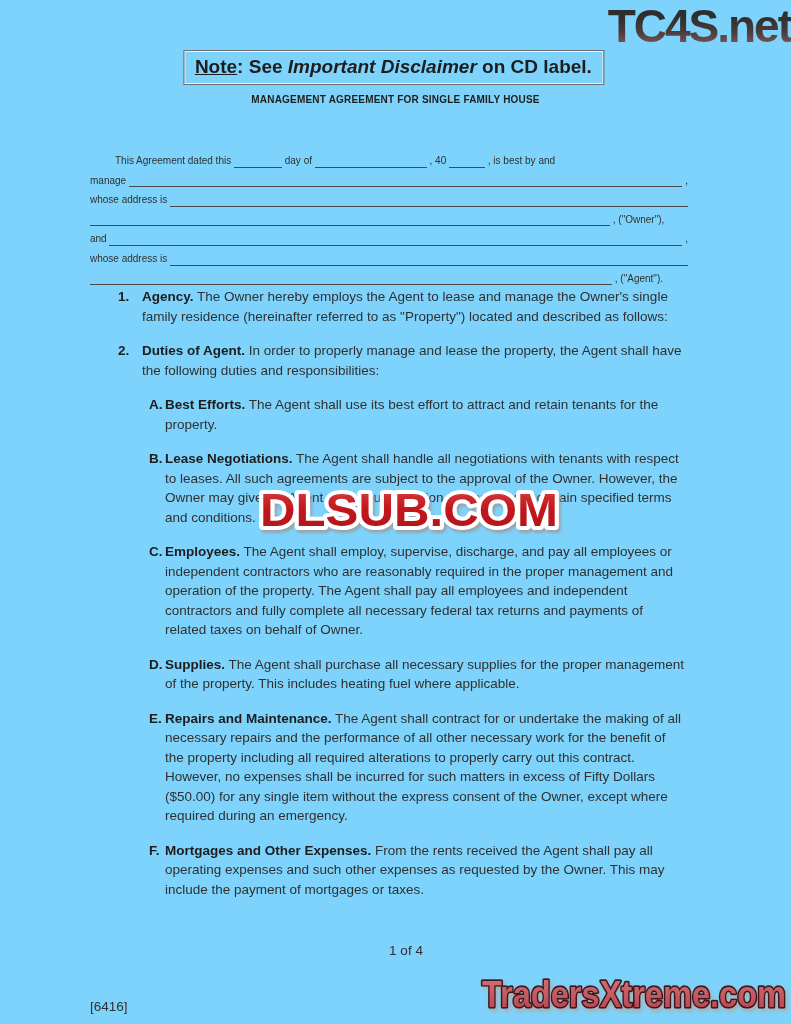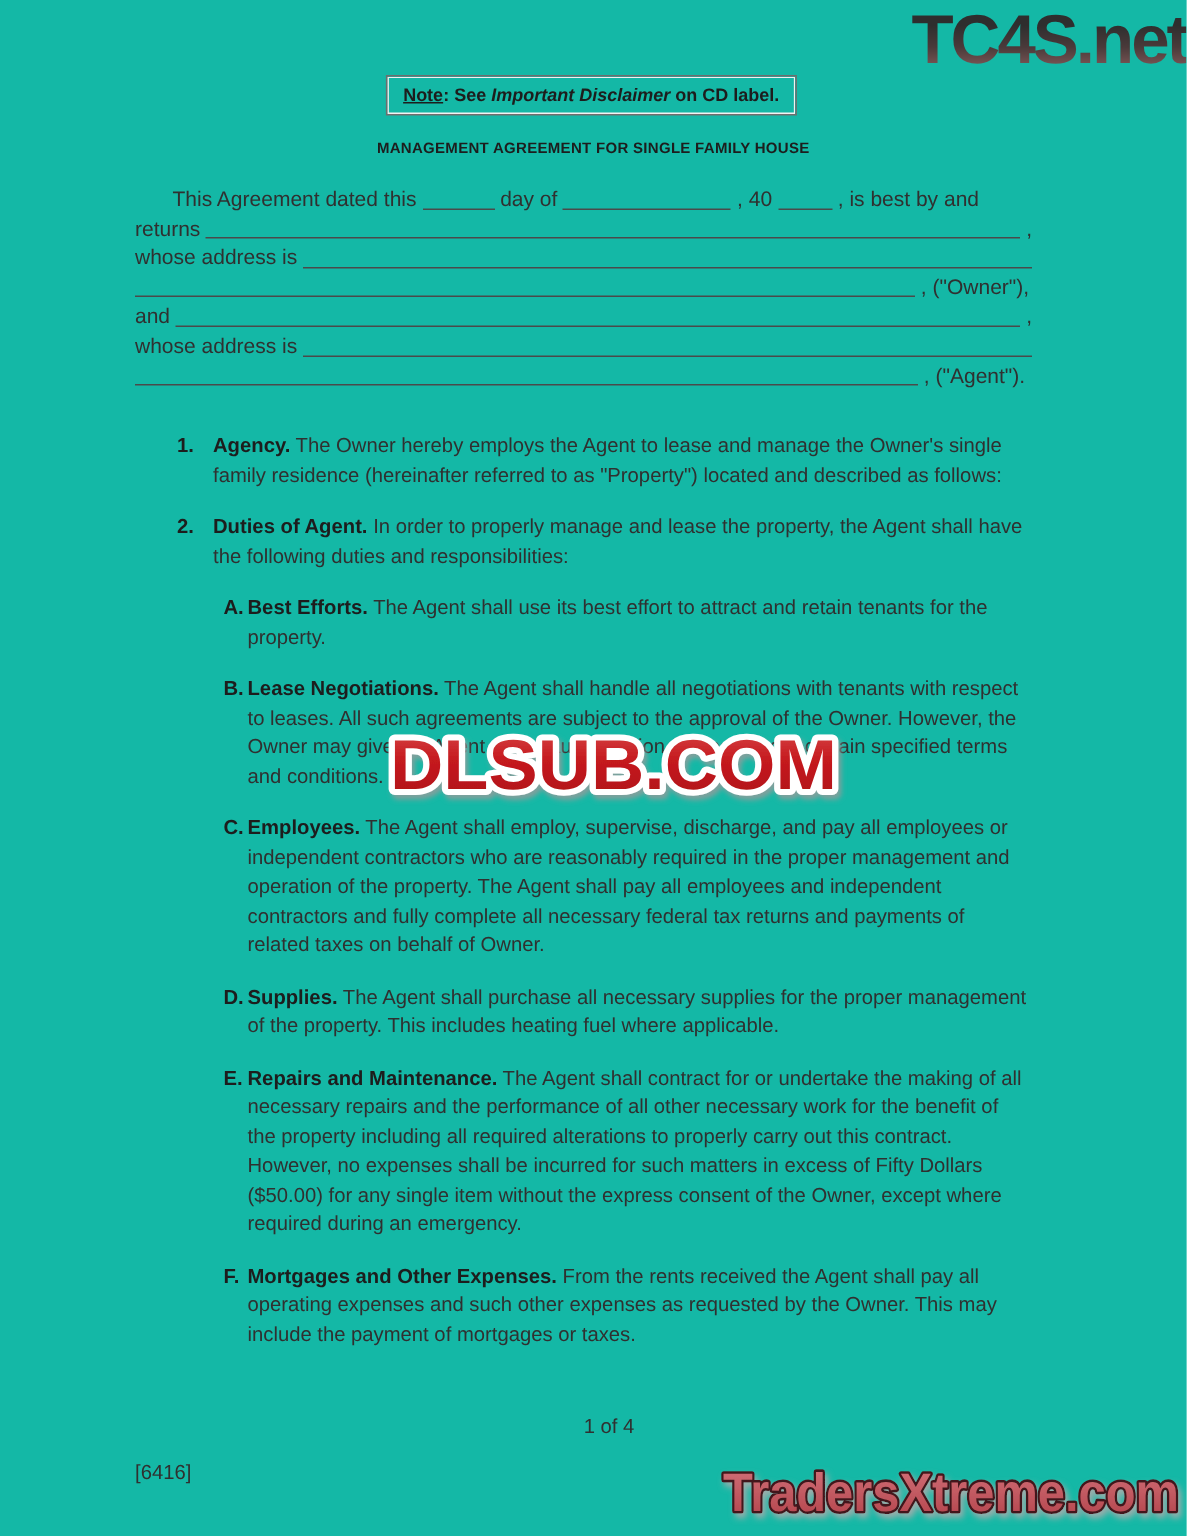--- a/index.html
+++ b/index.html
@@ -1,58 +1,58 @@
 <!DOCTYPE html>
 <html><head>
 <meta charset="utf-8">
 <style>
   * { margin:0; padding:0; box-sizing:border-box; }
   body { background:#fff; }
   .page {
-    position:relative; width:791px; height:1024px; background:#14b8a6;
+    position:relative; width:791px; height:1024px; background:#7dd3fc;
     font-family:"Liberation Sans", sans-serif; color:#303030; overflow:hidden;
   }
   
   .wm-tc4s {
     position:absolute; top:3px; right:0px;
     font-size:46px; font-weight:bold; letter-spacing:-2px; line-height:1;
     background:linear-gradient(180deg,#2e2e2e 30%,#4a3a3a 62%,#8a5f5e 100%);
     -webkit-background-clip:text; background-clip:text;
     -webkit-text-fill-color:transparent; color:transparent;
   }
   
   .note-box {
     position:absolute; top:50px; left:50%; transform:translateX(-50.5%);
     border:1px solid #6e6e6e; padding:5px 11px 6px 11px;
-    font-size:12px; font-weight:bold; color:#1d1d1d; white-space:nowrap;
+    font-size:19px; font-weight:bold; color:#1d1d1d; white-space:nowrap;
     box-shadow:0 0 0 1px #f2f2f2 inset;
   }
   .note-label { text-decoration:underline; }
   .note-em { font-style:italic; }
   
   .doc-title {
     position:absolute; top:94px; left:0; width:100%; text-align:center;
     font-size:10px; font-weight:bold; color:#1d1d1d; letter-spacing:.2px;
   }
   
-  .intro { position:absolute; top:123px; left:90px; width:598px;
-           font-size:14px; line-height:19.6px; }
+  .intro { position:absolute; top:151px; left:90px; width:598px;
+           font-size:10px; line-height:19.6px; }
   .iline { display:flex; align-items:flex-end; height:19.6px; }
   .itext { white-space:pre; }
   .blank { border-bottom:1.3px solid #4a4a4a; height:4px; margin-bottom:3px; flex:0 0 auto; }
   
   .content { position:absolute; top:287px; left:90px; width:598px;
              font-size:13.5px; line-height:19.5px; }
   .item { position:relative; padding-left:52px; margin-bottom:15px; }
   .item-num { position:absolute; left:28px; top:0; font-weight:bold; color:#1d1d1d; }
   .sub { position:relative; padding-left:75px; margin-bottom:15px; }
   .sub-label { position:absolute; left:59px; top:0; font-weight:bold; color:#1d1d1d; }
   .lead { font-weight:bold; color:#1d1d1d;margin-top:32px; }
   
-  .doc-number { position:absolute; left:90px; top:972px; font-size:13.5px; line-height:19.5px; }
+  .doc-number { position:absolute; left:90px; top:997px; font-size:13.5px; line-height:19.5px; }
   .page-indicator { position:absolute; left:0; top:941px; width:812px; text-align:center;
                     font-size:13.5px; line-height:19.5px; }
   
   .wm-dlsub { position:absolute; left:248px; top:477px; width:322px; height:64px; }
   .wm-traders { position:absolute; left:477px; top:968px; width:314px; height:56px; }
 </style>
 </head>
 <body>
 
 <div class="page">
@@ -67,21 +67,21 @@
       <div class="iline" style="padding-left: 25px;">
         <span class="itext">This Agreement dated this </span>
         <span class="blank" style="width: 48px;"></span>
         <span class="itext"> day of </span>
         <span class="blank" style="width: 112px;"></span>
         <span class="itext"> , 40 </span>
         <span class="blank" style="width: 36px;"></span>
         <span class="itext"> , is best by and</span>
       </div>
       <div class="iline">
-        <span class="itext">returns </span>
+        <span class="itext">manage </span>
         <span class="blank" style="flex: 1 1 auto;"></span>
         <span class="itext"> ,</span>
       </div>
       <div class="iline">
         <span class="itext">whose address is </span>
         <span class="blank" style="flex: 1 1 auto;"></span>
       </div>
       <div class="iline">
         <span class="blank" style="width: 520px;"></span>
         <span class="itext"> , ("Owner"),</span>

